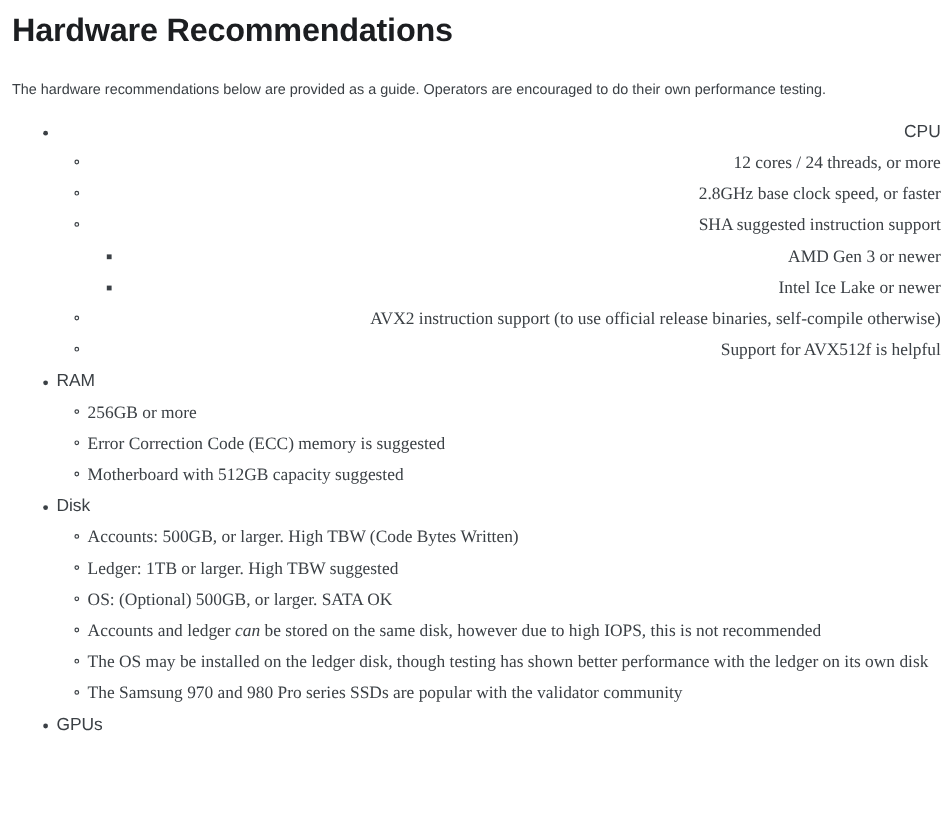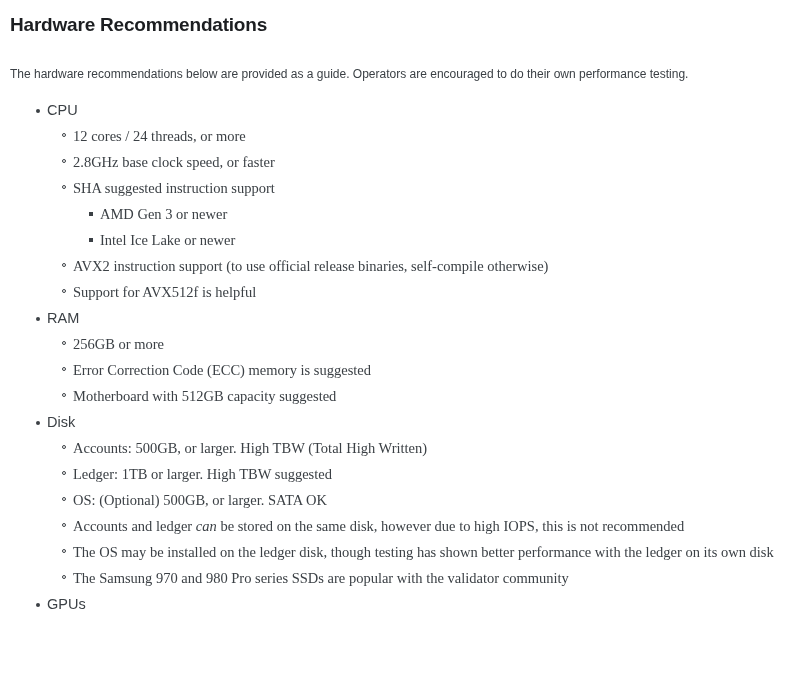--- a/index.html
+++ b/index.html
@@ -17,21 +17,21 @@
     -webkit-font-smoothing: antialiased;
   }
 
   .page {
     padding: 0 8px 0 10px;
     box-sizing: border-box;
     width: 792px;
   }
 
   h1.page-title {
-    font-size: 19px;
+    font-size: 27px;
     line-height: 34px;
     font-weight: 700;
     color: #1c1e21;
     margin: 8px 0 0 0;
     letter-spacing: -0.2px;
   }
 
   p.intro {
     font-size: 12px;
     line-height: 22px;
@@ -55,21 +55,21 @@
     font-size: 14.5px;
     line-height: 19px;
     color: #3b4045;
   }
 
   
   ul.lvl1 > li {
     padding-left: 37px;
     margin-top: 7px;
   }
-  ul.lvl1 > li:first-child { margin-top: 0; }
+  ul.lvl1 > li:first-child { margin-top: 0; text-align: right; }
   ul.lvl1 > li > .marker {
     position: absolute;
     left: 26px;
     top: 8px;
     width: 4px;
     height: 4px;
     border-radius: 50%;
     background: #3b4045;
   }
 
@@ -127,21 +127,21 @@
             </ul></li>
           <li><span class="marker"></span><span class="txt">AVX2 instruction support (to use official release binaries, self-compile otherwise)</span></li>
           <li><span class="marker"></span><span class="txt">Support for AVX512f is helpful</span></li>
         </ul></li>
       <li><span class="marker"></span><span class="txt">RAM</span><ul class="lvl2">
           <li><span class="marker"></span><span class="txt">256GB or more</span></li>
           <li><span class="marker"></span><span class="txt">Error Correction Code (ECC) memory is suggested</span></li>
           <li><span class="marker"></span><span class="txt">Motherboard with 512GB capacity suggested</span></li>
         </ul></li>
       <li><span class="marker"></span><span class="txt">Disk</span><ul class="lvl2">
-          <li><span class="marker"></span><span class="txt">Accounts: 500GB, or larger. High TBW (Total High Written)</span></li>
+          <li><span class="marker"></span><span class="txt">Accounts: 500GB, or larger. High TBW (Code Bytes Written)</span></li>
           <li><span class="marker"></span><span class="txt">Ledger: 1TB or larger. High TBW suggested</span></li>
           <li><span class="marker"></span><span class="txt">OS: (Optional) 500GB, or larger. SATA OK</span></li>
           <li><span class="marker"></span><span class="txt"><span>Accounts and ledger </span><em class="em">can</em><span> be stored on the same disk, however due to high IOPS, this is not recommended</span></span></li>
           <li><span class="marker"></span><span class="txt">The OS may be installed on the ledger disk, though testing has shown better performance with the ledger on its own disk</span></li>
           <li><span class="marker"></span><span class="txt">The Samsung 970 and 980 Pro series SSDs are popular with the validator community</span></li>
         </ul></li>
       <li><span class="marker"></span><span class="txt">GPUs</span></li>
     </ul>
 </div>
 

